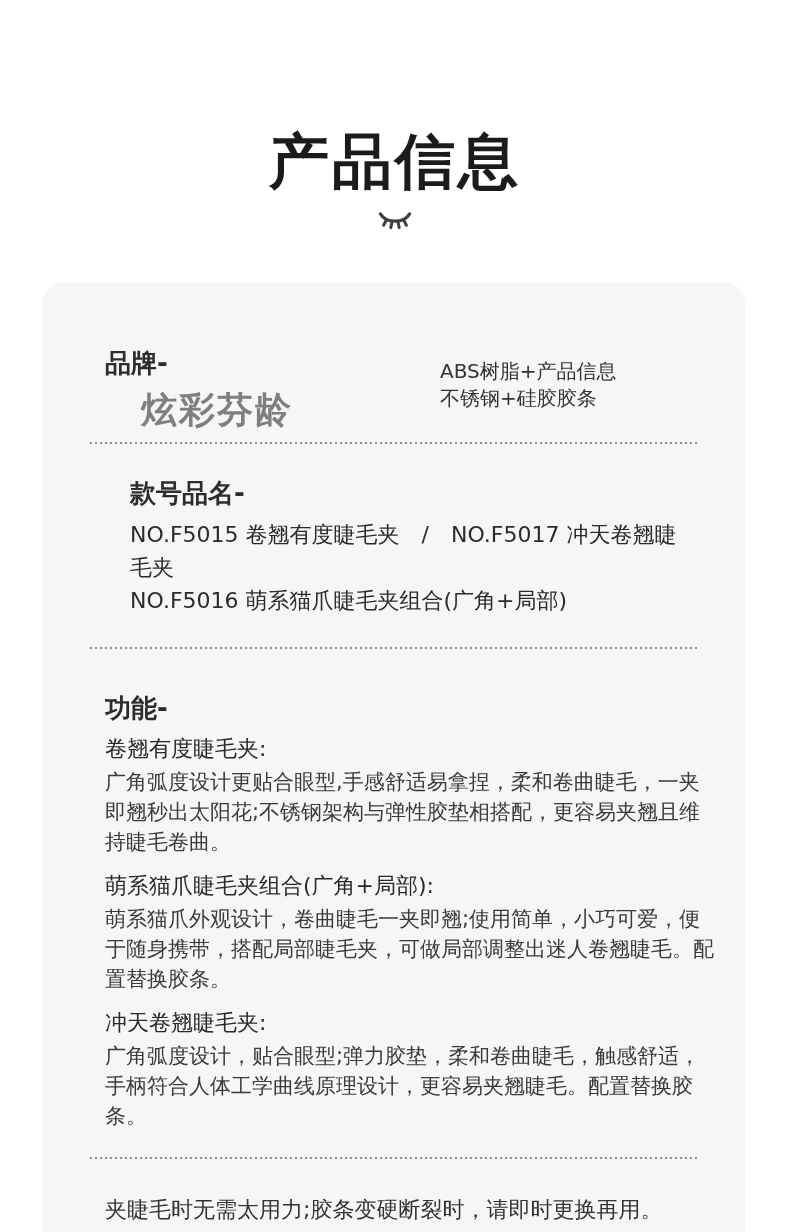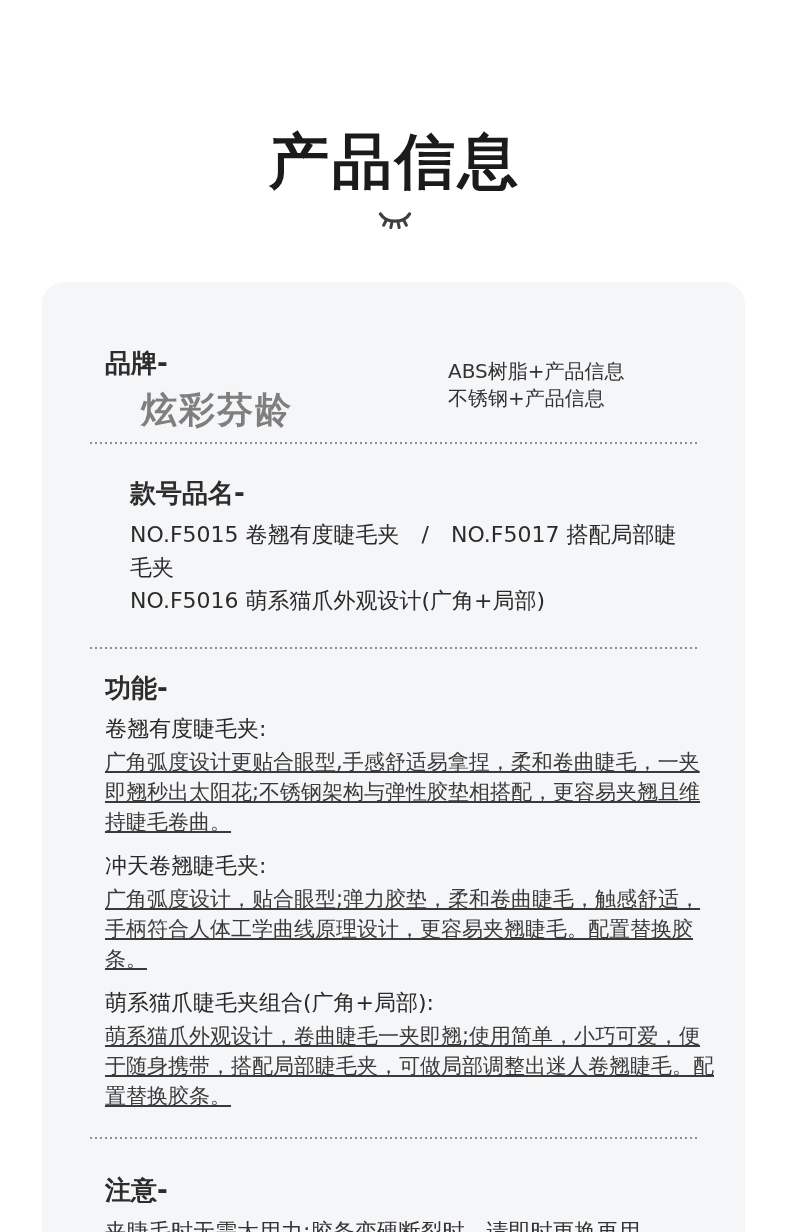--- a/index.html
+++ b/index.html
@@ -27,21 +27,21 @@
     border-radius: 22px;
     padding: 66px 48px 40px;
   }
   .indent { margin-left: 15px; }
   .sec-heading {
     font-size: 26px;
     font-weight: bold;
     color: #2c2c2c;
     line-height: 30px;
   }
-  .row { display: flex; gap: 8px; }
+  .row { display: flex; }
   .brand-col { width: 335px; flex: 0 0 335px; }
   .mat-col { flex: 1; }
   .brand-logo {
     margin-top: 12px;
     font-size: 36px;
     font-weight: 900;
     color: #7f7f7f;
     letter-spacing: 2px;
     line-height: 40px;
     margin-left: 36px;
@@ -49,25 +49,25 @@
   .mat-lines { margin-top: 10px; font-size: 20px; line-height: 27px; color: #333333; }
   .dotted {
     height: 2px;
     background-image: repeating-linear-gradient(to right, #8f8f8f 0 2px, transparent 2px 5px);
   }
   .sep-1 { margin-top: 12px; }
   .sep-2 { margin-top: 30px; }
   .sep-3 { margin-top: 26px; }
   .model-section { margin-top: 34px; margin-left: 40px; }
   .model-lines { margin-top: 10px; font-size: 22px; line-height: 33px; color: #2b2b2b; }
-  .features-section { margin-top: 24px; }
+  .features-section { margin-top: 44px; }
   .feature { margin-top: 12px; }
   .feature + .feature { margin-top: 15px; }
   .feature-title { font-size: 22px; font-weight: normal; color: #292929; line-height: 27px; }
-  .feature-desc { margin-top: 5px; font-size: 21px; line-height: 30px; color: #3a3a3a; width: 615px; text-decoration: underline; }
+  .feature-desc { margin-top: 5px; font-size: 21px; line-height: 30px; color: #3a3a3a; width: 615px; }
   .notice-section { margin-top: 36px; }
   .notice-desc { margin-top: 12px; font-size: 22px; line-height: 30px; color: #333333; }
 </style>
 </head>
 <body>
 
 <header class="header">
   <h1 class="page-title">产品信息</h1>
   <div class="eye-icon">
     <svg width="36" height="26" viewBox="0 0 36 26" fill="none">
@@ -83,56 +83,55 @@
 <main class="card">
 
   <section class="row">
     <div class="brand-col indent">
       <h2 class="sec-heading">品牌-</h2>
       <div class="brand-logo">炫彩芬龄</div>
     </div>
     <div class="mat-col">
       <div class="mat-lines">
         <div>ABS树脂+产品信息</div>
-        <div>不锈钢+产品信息</div>
+        <div>不锈钢+硅胶胶条</div>
       </div>
     </div>
   </section>
 
   <div class="dotted sep-1"></div>
 
   <section class="model-section indent">
     <h2 class="sec-heading">款号品名-</h2>
     <div class="model-lines">
-      <div>NO.F5015 卷翘有度睫毛夹　/　NO.F5017 搭配局部睫毛夹</div>
-      <div>NO.F5016 萌系猫爪外观设计(广角+局部)</div>
+      <div>NO.F5015 卷翘有度睫毛夹　/　NO.F5017 冲天卷翘睫毛夹</div>
+      <div>NO.F5016 萌系猫爪睫毛夹组合(广角+局部)</div>
     </div>
   </section>
 
   <div class="dotted sep-2"></div>
 
   <section class="features-section indent">
     <h2 class="sec-heading">功能-</h2>
 
     <div class="feature">
       <h3 class="feature-title">卷翘有度睫毛夹:</h3>
       <p class="feature-desc">广角弧度设计更贴合眼型,手感舒适易拿捏，柔和卷曲睫毛，一夹即翘秒出太阳花;不锈钢架构与弹性胶垫相搭配，更容易夹翘且维持睫毛卷曲。</p>
     </div>
 
     <div class="feature">
-      <h3 class="feature-title">冲天卷翘睫毛夹:</h3>
-      <p class="feature-desc">广角弧度设计，贴合眼型;弹力胶垫，柔和卷曲睫毛，触感舒适，手柄符合人体工学曲线原理设计，更容易夹翘睫毛。配置替换胶条。</p>
+      <h3 class="feature-title">萌系猫爪睫毛夹组合(广角+局部):</h3>
+      <p class="feature-desc">萌系猫爪外观设计，卷曲睫毛一夹即翘;使用简单，小巧可爱，便于随身携带，搭配局部睫毛夹，可做局部调整出迷人卷翘睫毛。配置替换胶条。</p>
     </div>
 
     <div class="feature">
-      <h3 class="feature-title">萌系猫爪睫毛夹组合(广角+局部):</h3>
-      <p class="feature-desc">萌系猫爪外观设计，卷曲睫毛一夹即翘;使用简单，小巧可爱，便于随身携带，搭配局部睫毛夹，可做局部调整出迷人卷翘睫毛。配置替换胶条。</p>
+      <h3 class="feature-title">冲天卷翘睫毛夹:</h3>
+      <p class="feature-desc">广角弧度设计，贴合眼型;弹力胶垫，柔和卷曲睫毛，触感舒适，手柄符合人体工学曲线原理设计，更容易夹翘睫毛。配置替换胶条。</p>
     </div>
   </section>
 
   <div class="dotted sep-3"></div>
 
   <section class="notice-section indent">
-    <h2 class="sec-heading">注意-</h2>
     <p class="notice-desc">夹睫毛时无需太用力;胶条变硬断裂时，请即时更换再用。</p>
   </section>
 
 </main>
 
 </body></html>

